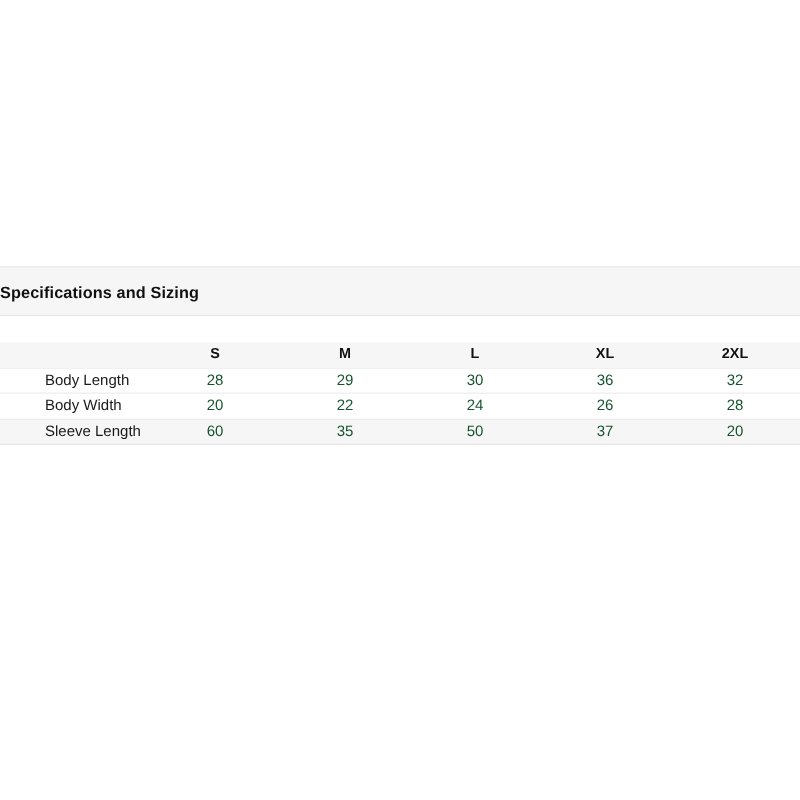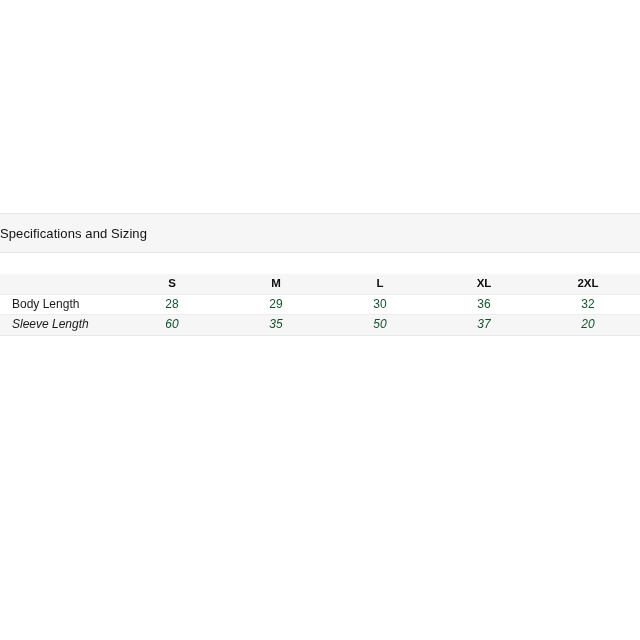--- a/index.html
+++ b/index.html
@@ -34,21 +34,21 @@
     border-bottom: 1px solid #e6e6e6;
     height: 40px;
     display: flex;
     align-items: center;
     padding: 0 0 0 0;
     box-sizing: border-box;
   }
 
   .section-header-title {
     font-size: 13px;
-    font-weight: normal;
+    font-weight: bold;
     color: #111111;
     letter-spacing: 0.1px;
     padding-left: 0px;
   }
 
   .spacer {
     height: 21px;
     background: #ffffff;
   }
 
@@ -84,27 +84,26 @@
 
   tbody tr.body-row td {
     text-align: center;
     color: #14532d;
     font-size: 12px;
     border-bottom: 1px solid #ededed;
   }
 
   tbody tr.body-row td.rowlabel {
     text-align: left;
-    padding-left: 12px;
+    padding-left: 36px;
     color: #1a1a1a;
   }
 
   tbody tr.row-alt td {
     background: #f6f6f6;
-    font-style: italic;
   }
 
   tbody tr.row-plain td {
     background: #ffffff;
   }
 
   tbody tr.body-row:last-child td {
     border-bottom: 1px solid #e6e6e6;
   }
 
@@ -145,20 +144,28 @@
       </thead>
       <tbody>
         <tr class="body-row row-plain">
           <td class="rowlabel">Body Length</td>
           <td>28</td>
           <td>29</td>
           <td>30</td>
           <td>36</td>
           <td>32</td>
         </tr>
+        <tr class="body-row row-plain">
+          <td class="rowlabel">Body Width</td>
+          <td>20</td>
+          <td>22</td>
+          <td>24</td>
+          <td>26</td>
+          <td>28</td>
+        </tr>
         <tr class="body-row row-alt">
           <td class="rowlabel">Sleeve Length</td>
           <td>60</td>
           <td>35</td>
           <td>50</td>
           <td>37</td>
           <td>20</td>
         </tr>
       </tbody>
     </table>

